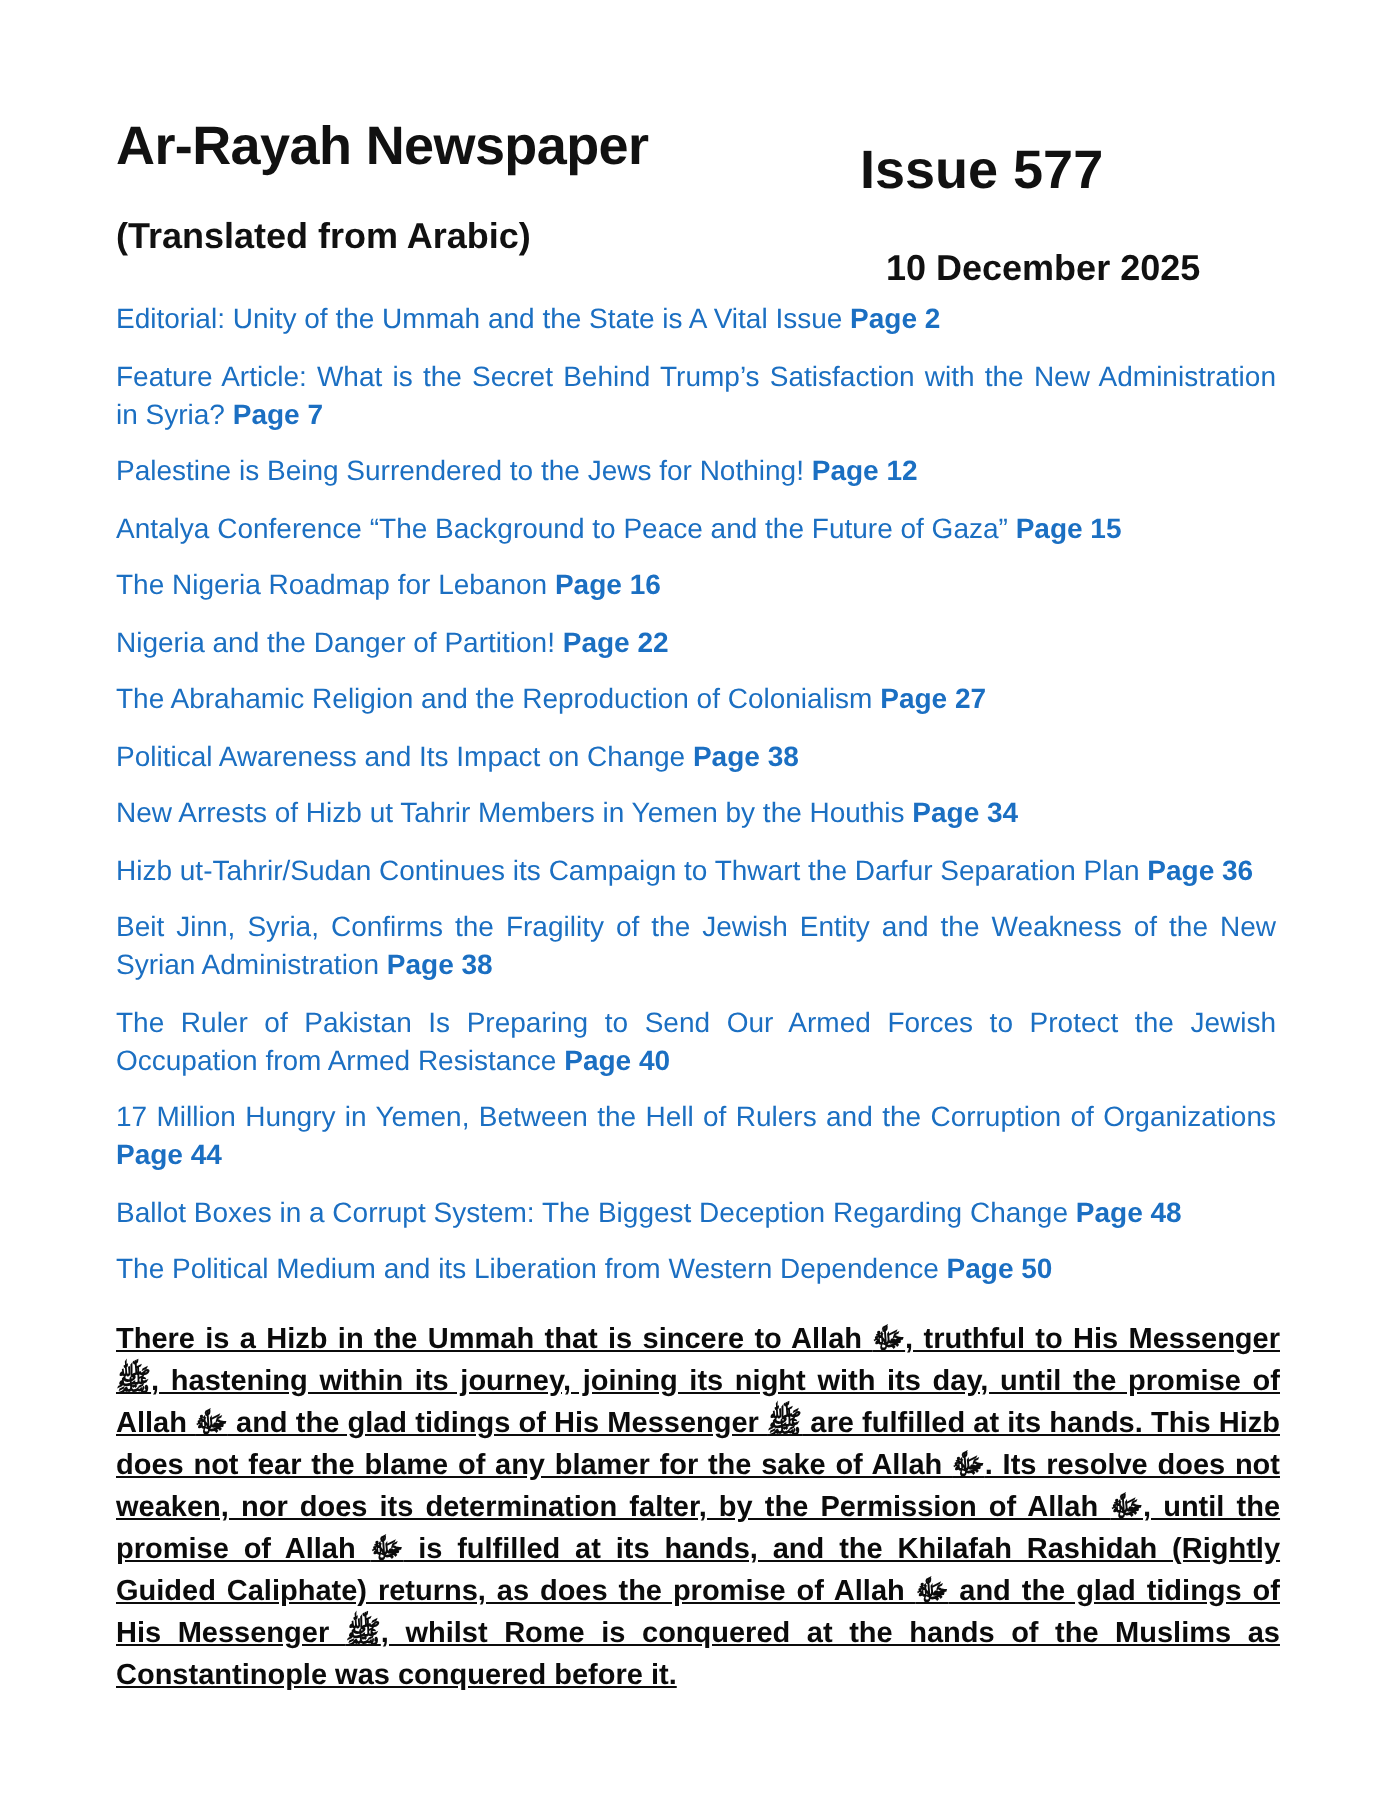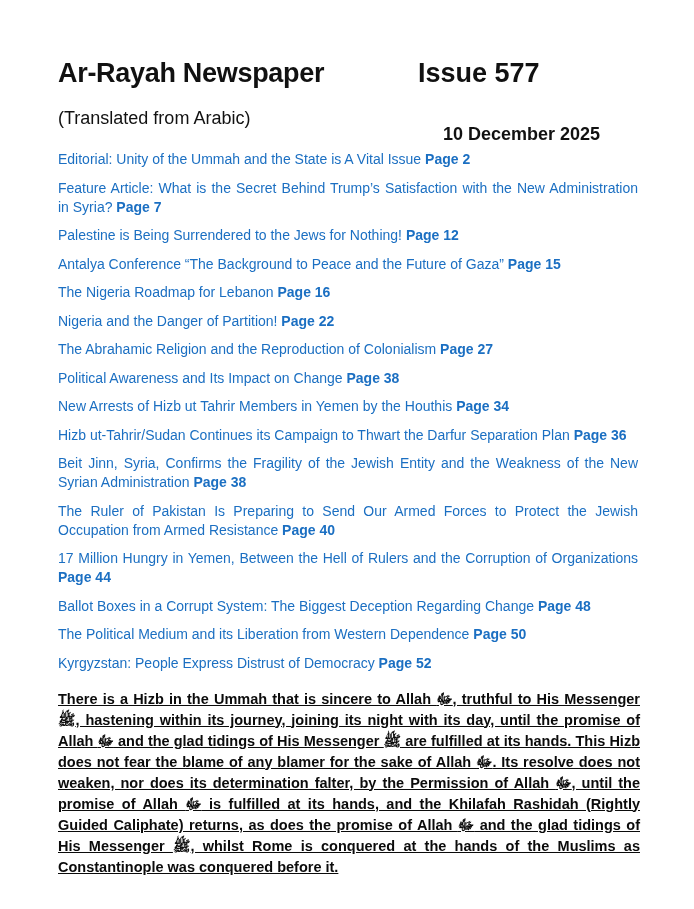--- a/index.html
+++ b/index.html
@@ -25,31 +25,31 @@
     font-size: 27px;
     line-height: 34px;
     font-weight: 700;
     letter-spacing: -0.3px;
     color: #111111;
   }
   .issue {
     position: absolute;
     left: 360px;
     top: 0;
-    margin: 0;
+    margin: 12px;
     font-size: 27px;
     line-height: 34px;
     font-weight: 700;
     color: #111111;
   }
   .subtitle-row { margin-top: 16px; height: 24px; }
   .subtitle {
     font-size: 18px;
     line-height: 24px;
-    font-weight: 400;
+    font-weight: 700;
     color: #111111;
   }
   .date {
     position: absolute;
     left: 385px;
     top: 16px;
     font-size: 18px;
     line-height: 24px;
     font-weight: 700;
     color: #111111;
@@ -108,18 +108,17 @@
       <div class="toc-item"><a class="toc-link"><span class="toc-title">Nigeria and the Danger of Partition!</span> <span class="toc-page">Page 22</span></a></div>
       <div class="toc-item"><a class="toc-link"><span class="toc-title">The Abrahamic Religion and the Reproduction of Colonialism</span> <span class="toc-page">Page 27</span></a></div>
       <div class="toc-item"><a class="toc-link"><span class="toc-title">Political Awareness and Its Impact on Change</span> <span class="toc-page">Page 38</span></a></div>
       <div class="toc-item"><a class="toc-link"><span class="toc-title">New Arrests of Hizb ut Tahrir Members in Yemen by the Houthis</span> <span class="toc-page">Page 34</span></a></div>
       <div class="toc-item"><a class="toc-link"><span class="toc-title">Hizb ut-Tahrir/Sudan Continues its Campaign to Thwart the Darfur Separation Plan</span> <span class="toc-page">Page 36</span></a></div>
       <div class="toc-item"><a class="toc-link"><span class="toc-title">Beit Jinn, Syria, Confirms the Fragility of the Jewish Entity and the Weakness of the New Syrian Administration</span> <span class="toc-page">Page 38</span></a></div>
       <div class="toc-item"><a class="toc-link"><span class="toc-title">The Ruler of Pakistan Is Preparing to Send Our Armed Forces to Protect the Jewish Occupation from Armed Resistance</span> <span class="toc-page">Page 40</span></a></div>
       <div class="toc-item"><a class="toc-link"><span class="toc-title">17 Million Hungry in Yemen, Between the Hell of Rulers and the Corruption of Organizations</span> <span class="toc-page">Page 44</span></a></div>
       <div class="toc-item"><a class="toc-link"><span class="toc-title">Ballot Boxes in a Corrupt System: The Biggest Deception Regarding Change</span> <span class="toc-page">Page 48</span></a></div>
       <div class="toc-item"><a class="toc-link"><span class="toc-title">The Political Medium and its Liberation from Western Dependence</span> <span class="toc-page">Page 50</span></a></div>
-      <div class="toc-item"><a class="toc-link"><span class="toc-title">Kyrgyzstan: People Express Distrust of Democracy</span> <span class="toc-page">Page 52</span></a></div>
     </nav>
 
   <p class="intro-paragraph">There is a Hizb in the Ummah that is sincere to Allah ﷻ, truthful to His Messenger ﷺ, hastening within its journey, joining its night with its day, until the promise of Allah ﷻ and the glad tidings of His Messenger ﷺ are fulfilled at its hands. This Hizb does not fear the blame of any blamer for the sake of Allah ﷻ. Its resolve does not weaken, nor does its determination falter, by the Permission of Allah ﷻ, until the promise of Allah ﷻ is fulfilled at its hands, and the Khilafah Rashidah (Rightly Guided Caliphate) returns, as does the promise of Allah ﷻ and the glad tidings of His Messenger ﷺ, whilst Rome is conquered at the hands of the Muslims as Constantinople was conquered before it.</p>
 
 </div>
 
 </body></html>

